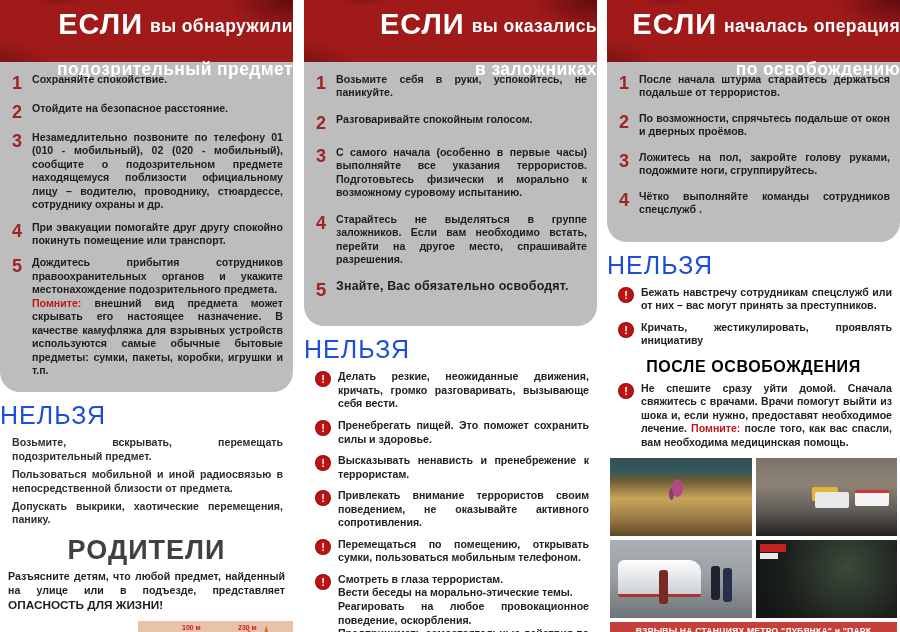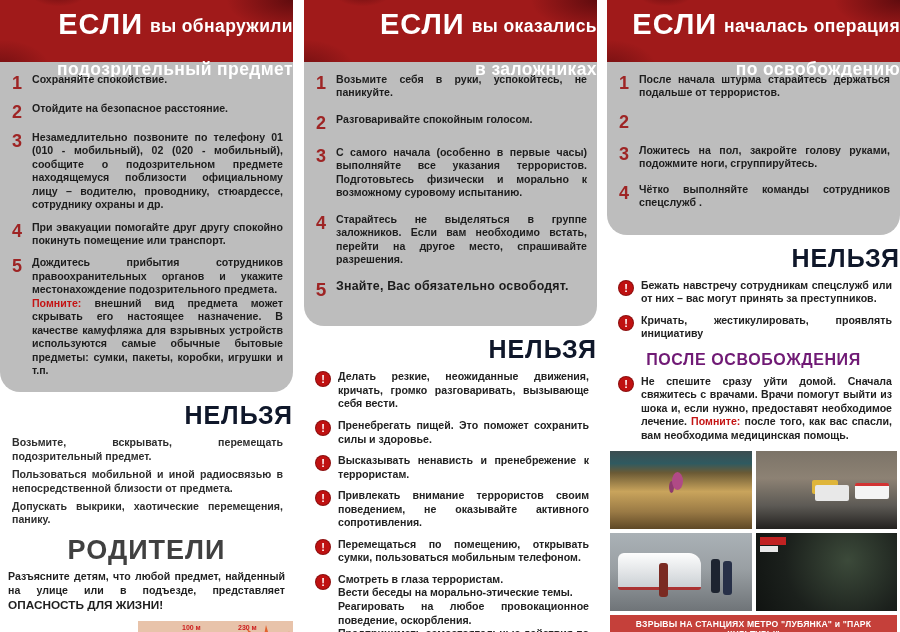--- a/index.html
+++ b/index.html
@@ -31,21 +31,21 @@
   .num { flex:0 0 30px; text-align:center; color:#9e2424; font-size:18px; font-weight:800; line-height:1.05; padding-top:1px; }
   .stext { flex:1; font-size:10.6px; font-weight:bold; color:#1d1d1d; line-height:1.27; text-align:justify; }
   .stext p { margin:0; }
   .note-label { color:#c41414; }
   .big .num { font-size:19px; }
   .big .stext { font-size:12.4px; letter-spacing:.2px; }
   #col2 .step { margin-bottom:13px; }
   #col3 .step { margin-bottom:12px; }
 
   
-  .nel-title { text-align:right; color:#0f172a; font-size:25px; font-weight:700; letter-spacing:1px; margin:9px 0 6px; }
+  .nel-title { text-align:left; color:#1d4ed8; font-size:25px; font-weight:400; letter-spacing:1px; margin:9px 0 6px; }
   .plain-items p { font-size:10.6px; font-weight:bold; color:#2e2e2e; text-align:justify; line-height:1.3; margin:0 10px 4px 12px; }
   .icon-item { display:flex; margin:0 8px 8px 12px; }
   .wicon {
     flex:0 0 14px; height:14px; margin:2px 8px 0 0; border-radius:50%;
     background:#bf1111; color:#fff; font-size:11px; font-weight:800;
     text-align:center; line-height:14px; box-shadow:0 0 0 1px #8c0d0d;
   }
   .itext { flex:1; font-size:10.6px; font-weight:bold; color:#222; text-align:justify; line-height:1.28; }
   .itext p { margin:0; }
 
@@ -55,21 +55,21 @@
   .parents-text strong { font-size:11.8px; }
 
   .safe { position:relative; height:118px; margin-top:8px; }
   .diagram { position:absolute; left:138px; top:0; width:155px; height:114px; background:#e8c3aa; }
   .diagram * { position:absolute; }
   .dlabel { color:#cc1d1d; font-size:7px; font-weight:800; white-space:nowrap; }
   .star { left:102px; top:4px; width:52px; height:54px; background:#e2622e;
     clip-path:polygon(50% 0,60% 33%,95% 12%,73% 44%,100% 55%,68% 60%,82% 95%,55% 68%,42% 100%,38% 65%,5% 82%,28% 52%,0 38%,32% 42%,12% 6%,44% 30%); }
 
   
-  .after-title { text-align:center; color:#701a75; font-size:16px; font-weight:800; letter-spacing:.6px; margin:10px 0 6px; }
+  .after-title { text-align:center; color:#000000; font-size:16px; font-weight:800; letter-spacing:.6px; margin:10px 0 6px; }
   .photos { display:grid; grid-template-columns:1fr 1fr; gap:4px; margin:7px 3px 0; }
   .ph { height:78px; position:relative; overflow:hidden; }
   .ph * { position:absolute; }
   .ph1 { background:linear-gradient(180deg,#3c4d50 0%,#2f5a60 16%,#6b5a35 28%,#c9a45c 52%,#9a7a45 78%,#5f4826 100%); }
   .ph1 .flower { left:44%; top:28%; width:11px; height:18px; border-radius:50%; background:#b04a86; box-shadow:-6px 6px 0 -3px #8e3a6e; }
   .ph2 { background:linear-gradient(180deg,#7c7468 0%,#8d8274 35%,#5d5a55 70%,#23211f 100%); }
   .ph2 .amb { right:8px; top:42%; width:34px; height:16px; background:#f4f4f4; border-top:3px solid #d23333; border-radius:2px; box-shadow:-40px 2px 0 0 #e8e8e8; }
   .ph2 .bus { left:40%; top:38%; width:26px; height:14px; background:#dfb53a; border-radius:2px; }
   .ph3 { background:linear-gradient(180deg,#aab1b6 0%,#9aa0a4 45%,#6f7478 100%); }
   .ph3 .van3 { left:6%; top:26%; width:58%; height:48%; background:linear-gradient(#fdfdfd,#ccd1d5); border-radius:6px 12px 3px 3px; border-bottom:3px solid #a33; }
@@ -199,20 +199,21 @@
     <div class="l1"><span class="lead">ЕСЛИ</span><span>началась операция</span></div>
     <div class="l2">по освобождению</div>
   </div>
   <div class="panel">
     <div class="step">
       <div class="num">1</div>
       <div class="stext">После начала штурма старайтесь держаться подальше от террористов.</div>
     </div>
     <div class="step">
       <div class="num">2</div>
+      <div class="stext">По возможности, спрячьтесь подальше от окон и дверных проёмов.</div>
     </div>
     <div class="step">
       <div class="num">3</div>
       <div class="stext">Ложитесь на пол, закройте голову руками, подожмите ноги, сгруппируйтесь.</div>
     </div>
     <div class="step">
       <div class="num">4</div>
       <div class="stext">Чётко выполняйте команды сотрудников спецслужб .</div>
     </div>
   </div>

